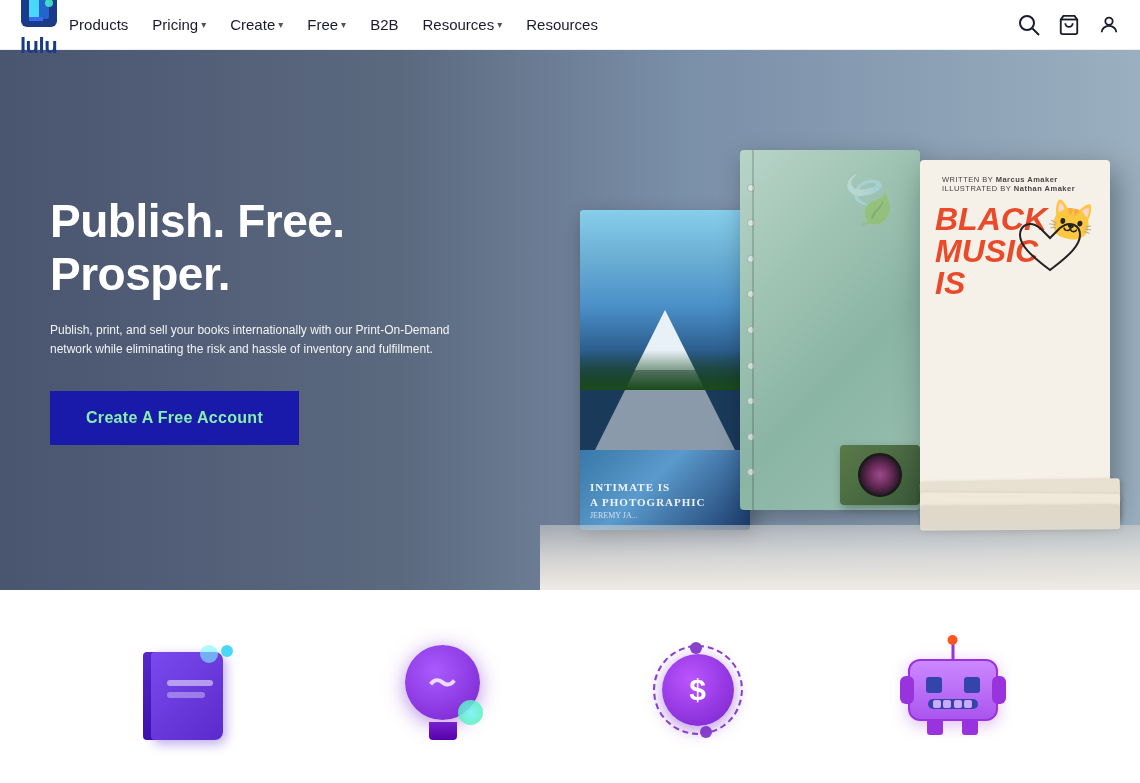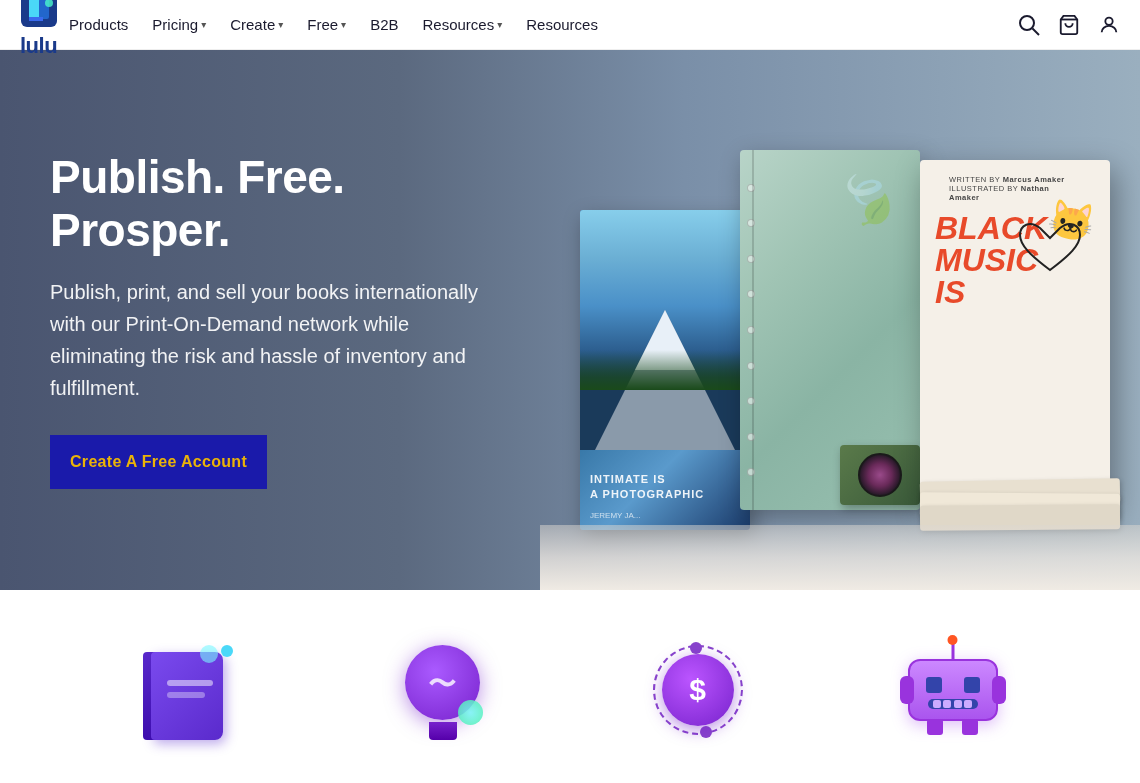--- a/index.html
+++ b/index.html
@@ -86,33 +86,33 @@
       color: #fff;
     }
     .hero-title {
       font-size: 46px;
       font-weight: 900;
       line-height: 1.15;
       margin-bottom: 20px;
       letter-spacing: -0.5px;
     }
     .hero-subtitle {
-      font-size: 20px;
+      font-size: 12px;
       line-height: 1.6;
       color: rgba(255,255,255,0.92);
       margin-bottom: 31px;
       max-width: 480px;
     }
     .hero-cta {
       display: inline-block;
       background: #1a1aaa;
-      color: #eab308;
+      color: #86efac;
       font-size: 16px;
       font-weight: 600;
-      padding: 18px 20px;
+      padding: 18px 36px;
       border: none;
       cursor: pointer;
       letter-spacing: 0.3px;
     }
 
     
     .hero-images {
       position: absolute;
       right: -20px;
       bottom: 0;
@@ -121,20 +121,21 @@
       z-index: 1;
       display: flex;
       align-items: flex-end;
       justify-content: center;
     }
     .book {
       position: absolute;
       border-radius: 3px;
       overflow: hidden;
       box-shadow: 4px 8px 20px rgba(0,0,0,0.35);
+      font-family: Liberation Serif, serif;
     }
     
     .book-1 {
       width: 170px;
       height: 320px;
       bottom: 60px;
       left: 40px;
       background: linear-gradient(135deg, #2a6aaa 0%, #1a4a8a 30%, #3a7aaa 50%, #5a9acc 70%, #1a3a6a 100%);
       display: flex;
       flex-direction: column;
@@ -145,21 +146,21 @@
       color: rgba(255,255,255,0.9);
       font-size: 11px;
       font-weight: 700;
       text-transform: uppercase;
       letter-spacing: 1px;
       line-height: 1.3;
     }
     .book-1-author {
       color: rgba(255,255,255,0.7);
       font-size: 8px;
-      margin-top: 10px;
+      margin-top: 2px;
     }
     
     .book-1-mountain {
       position: absolute;
       top: 0;
       left: 0;
       right: 0;
       height: 75%;
       background: linear-gradient(to bottom, #87CEEB 0%, #6bafd4 20%, #4a90c8 40%, #2a5a8a 60%, #1a3a5a 70%);
       overflow: hidden;
@@ -250,21 +251,21 @@
       width: 190px;
       height: 350px;
       background: #f5f0e8;
       border-radius: 4px;
       box-shadow: 6px 10px 30px rgba(0,0,0,0.35);
       overflow: hidden;
       display: flex;
       flex-direction: column;
     }
     .book-3-top {
-      padding: 15px 29px 5px;
+      padding: 15px 22px 5px;
       font-size: 8px;
       color: #555;
       display: flex;
       justify-content: space-between;
     }
     .book-3-authors {
       font-size: 7.5px;
       color: #444;
       letter-spacing: 0.5px;
     }

